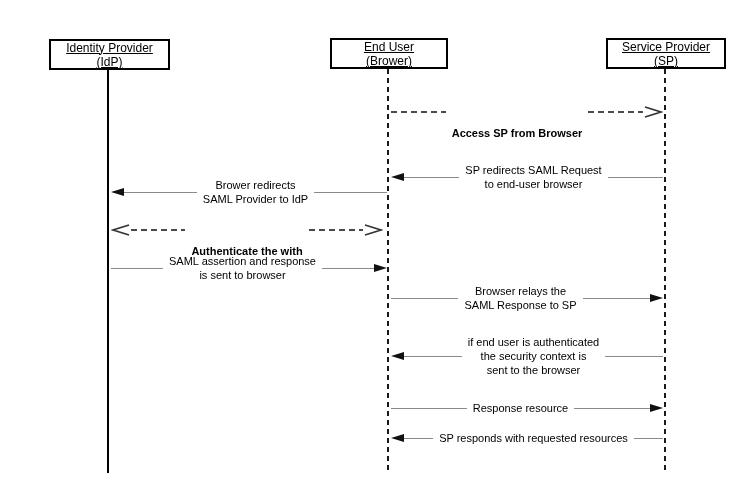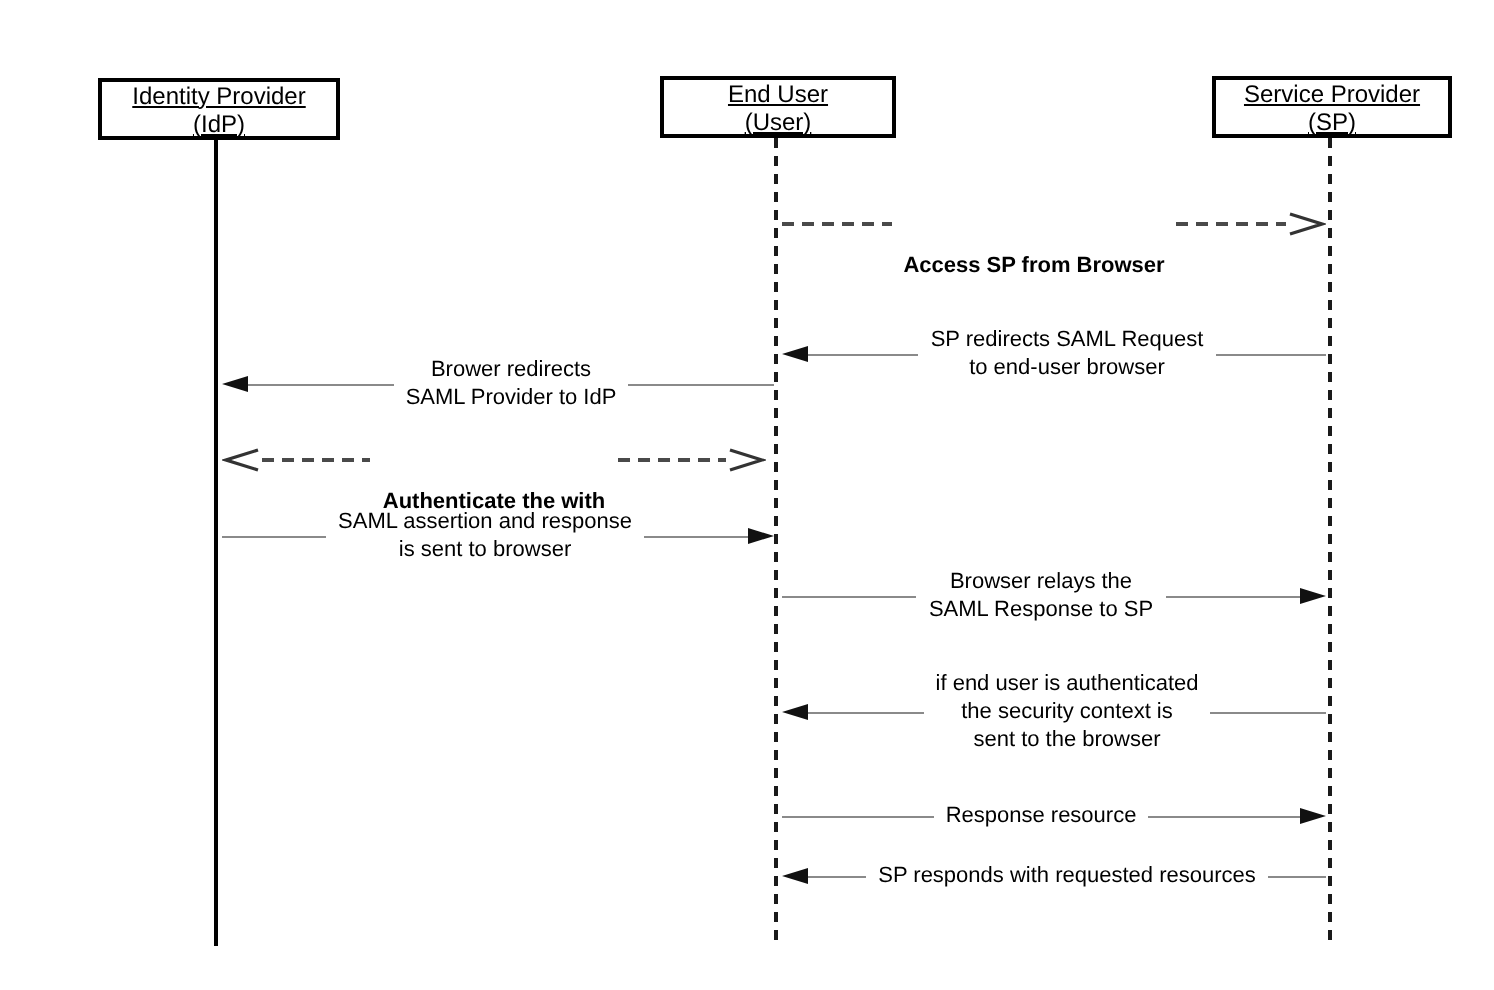--- a/index.html
+++ b/index.html
@@ -61,21 +61,21 @@
 <body>
 
 <div class="stage">
 
   <div class="actor actor-idp">
     <span>Identity Provider</span>
     <span>(IdP)</span>
   </div>
   <div class="actor actor-eu">
     <span>End User</span>
-    <span>(User)</span>
+    <span>(Brower)</span>
   </div>
   <div class="actor actor-sp">
     <span>Service Provider</span>
     <span>(SP)</span>
   </div>
 
   <div class="lifeline ll-solid ll-idp"></div>
   <div class="lifeline ll-dash ll-eu"></div>
   <div class="lifeline ll-dash ll-sp"></div>
 

